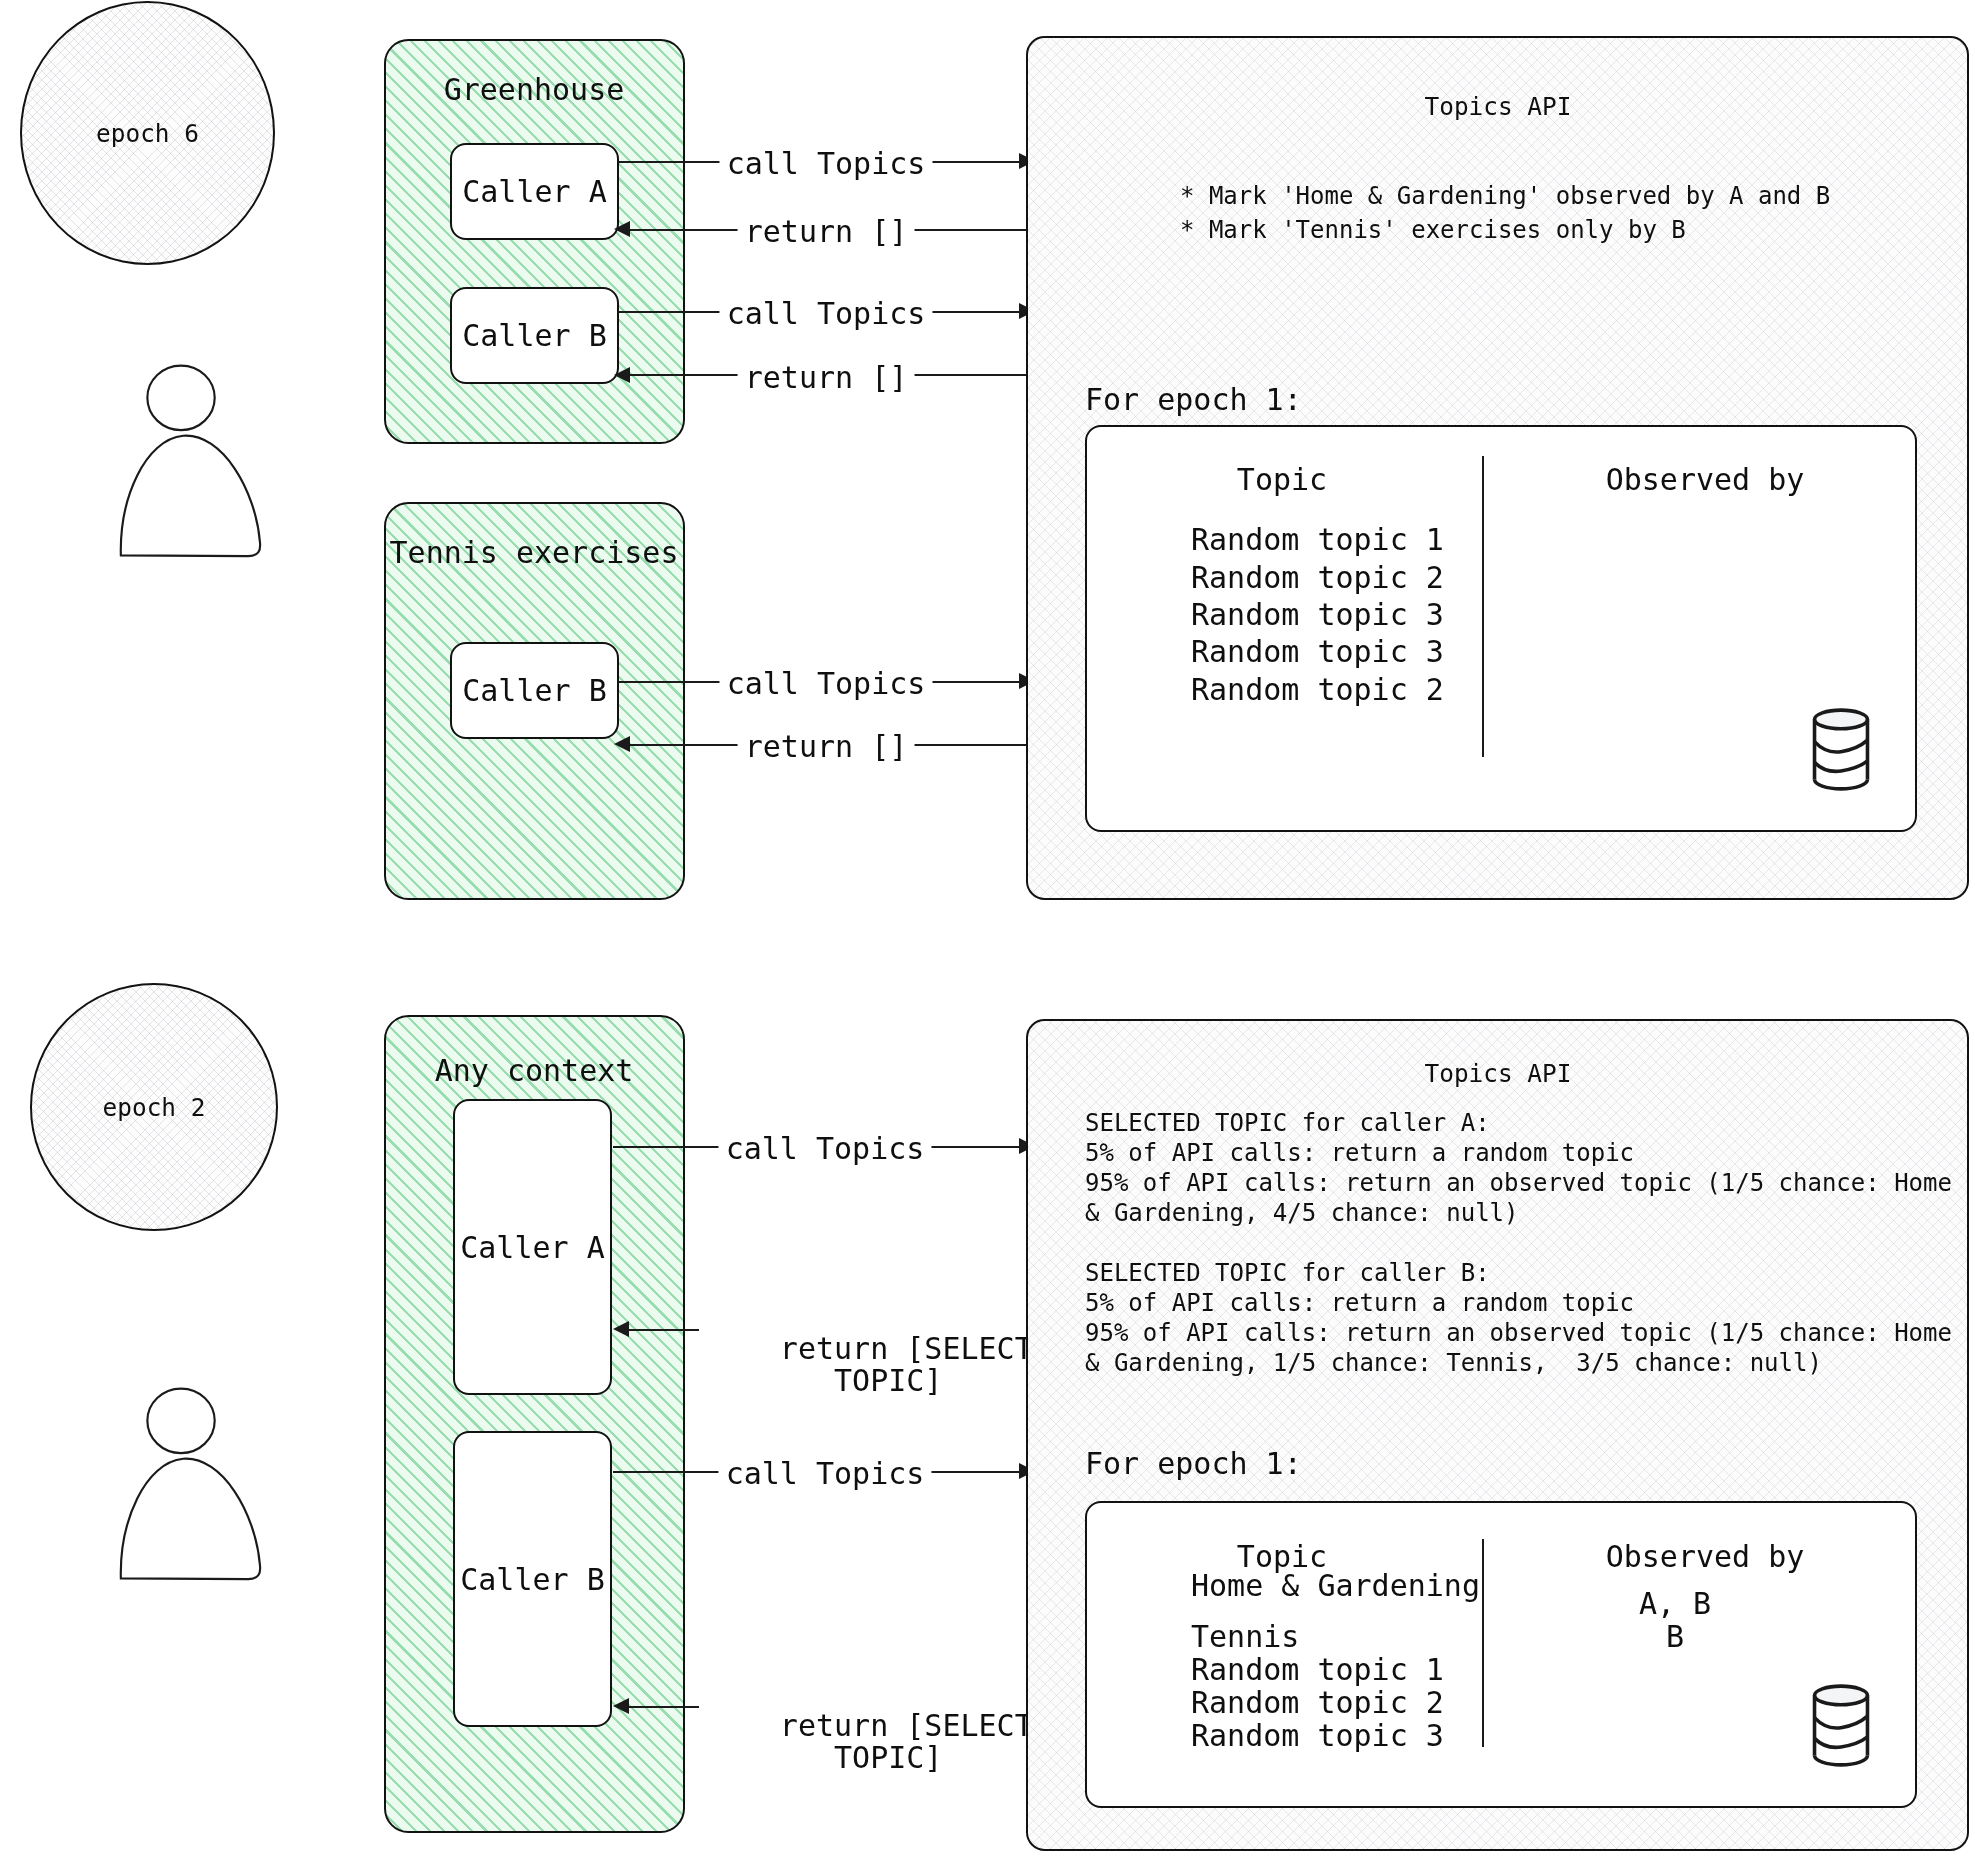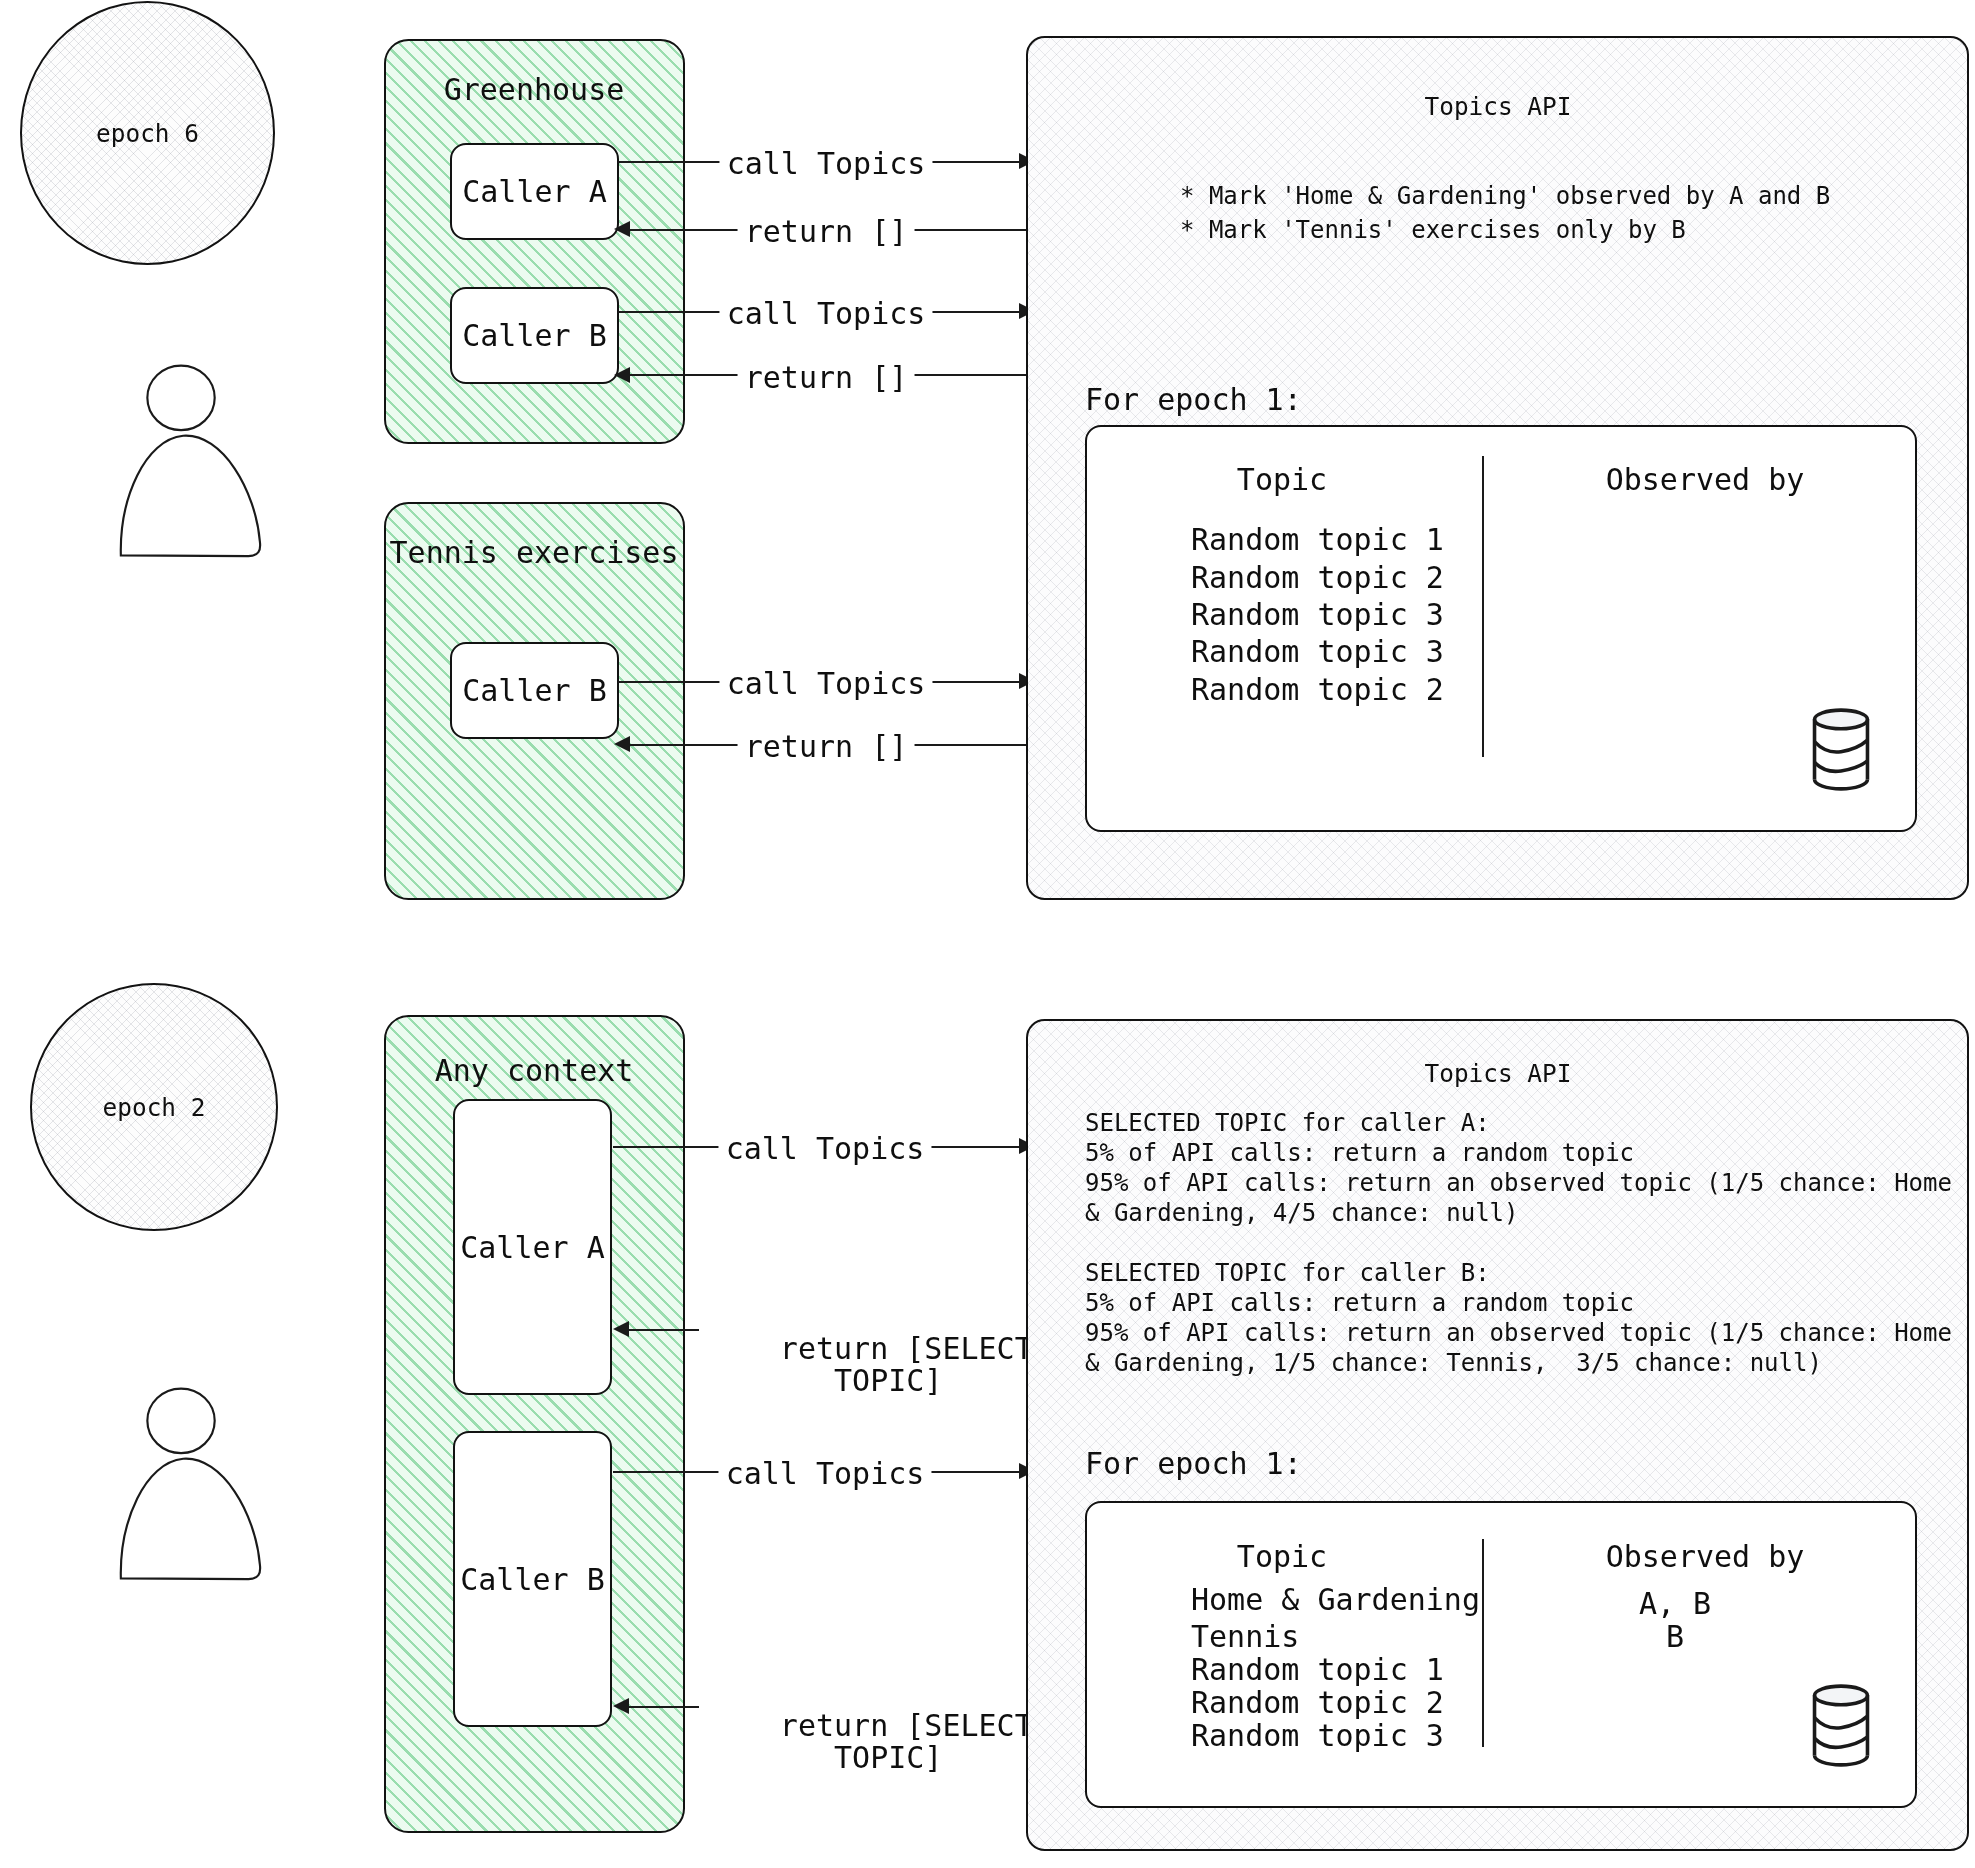--- a/index.html
+++ b/index.html
@@ -260,21 +260,21 @@
 
   <div class="t body-txt" style="left:1085px;top:1108px;"><span>SELECTED TOPIC for caller A:</span><br><span>5% of API calls: return a random topic</span><br><span>95% of API calls: return an observed topic (1/5 chance: Home</span><br><span>&amp; Gardening, 4/5 chance: null)</span><br><span>&nbsp;</span><br><span>SELECTED TOPIC for caller B:</span><br><span>5% of API calls: return a random topic</span><br><span>95% of API calls: return an observed topic (1/5 chance: Home</span><br><span>&amp; Gardening, 1/5 chance: Tennis,  3/5 chance: null)</span></div>
 
   <span class="t fs33" style="left:1085px;top:1449px;">For epoch 1:</span>
 
   <div class="abs tablebox" style="left:1085px;top:1501px;width:832px;height:307px;">
     <div class="vrule" style="left:395px;top:36px;height:208px;"></div>
     <span class="t fs33 ctr" style="left:195px;top:39px;">Topic</span>
     <span class="t fs33 ctr" style="left:618px;top:39px;">Observed by</span>
 
-    <span class="t fs33" style="left:104px;top:82px;">Home &amp; Gardening</span>
+    <span class="t fs33" style="left:104px;top:68px;">Home &amp; Gardening</span>
     <span class="t fs33" style="left:104px;top:119px;">Tennis</span>
     <span class="t fs33" style="left:104px;top:152px;">Random topic 1</span>
     <span class="t fs33" style="left:104px;top:185px;">Random topic 2</span>
     <span class="t fs33" style="left:104px;top:218px;">Random topic 3</span>
 
     <span class="t fs33 ctr" style="left:588px;top:86px;">A, B</span>
     <span class="t fs33 ctr" style="left:588px;top:119px;">B</span>
     <span class="t fs33 ctr" style="left:588px;top:152px;"></span>
     <span class="t fs33 ctr" style="left:588px;top:185px;"></span>
     <span class="t fs33 ctr" style="left:588px;top:218px;"></span>

